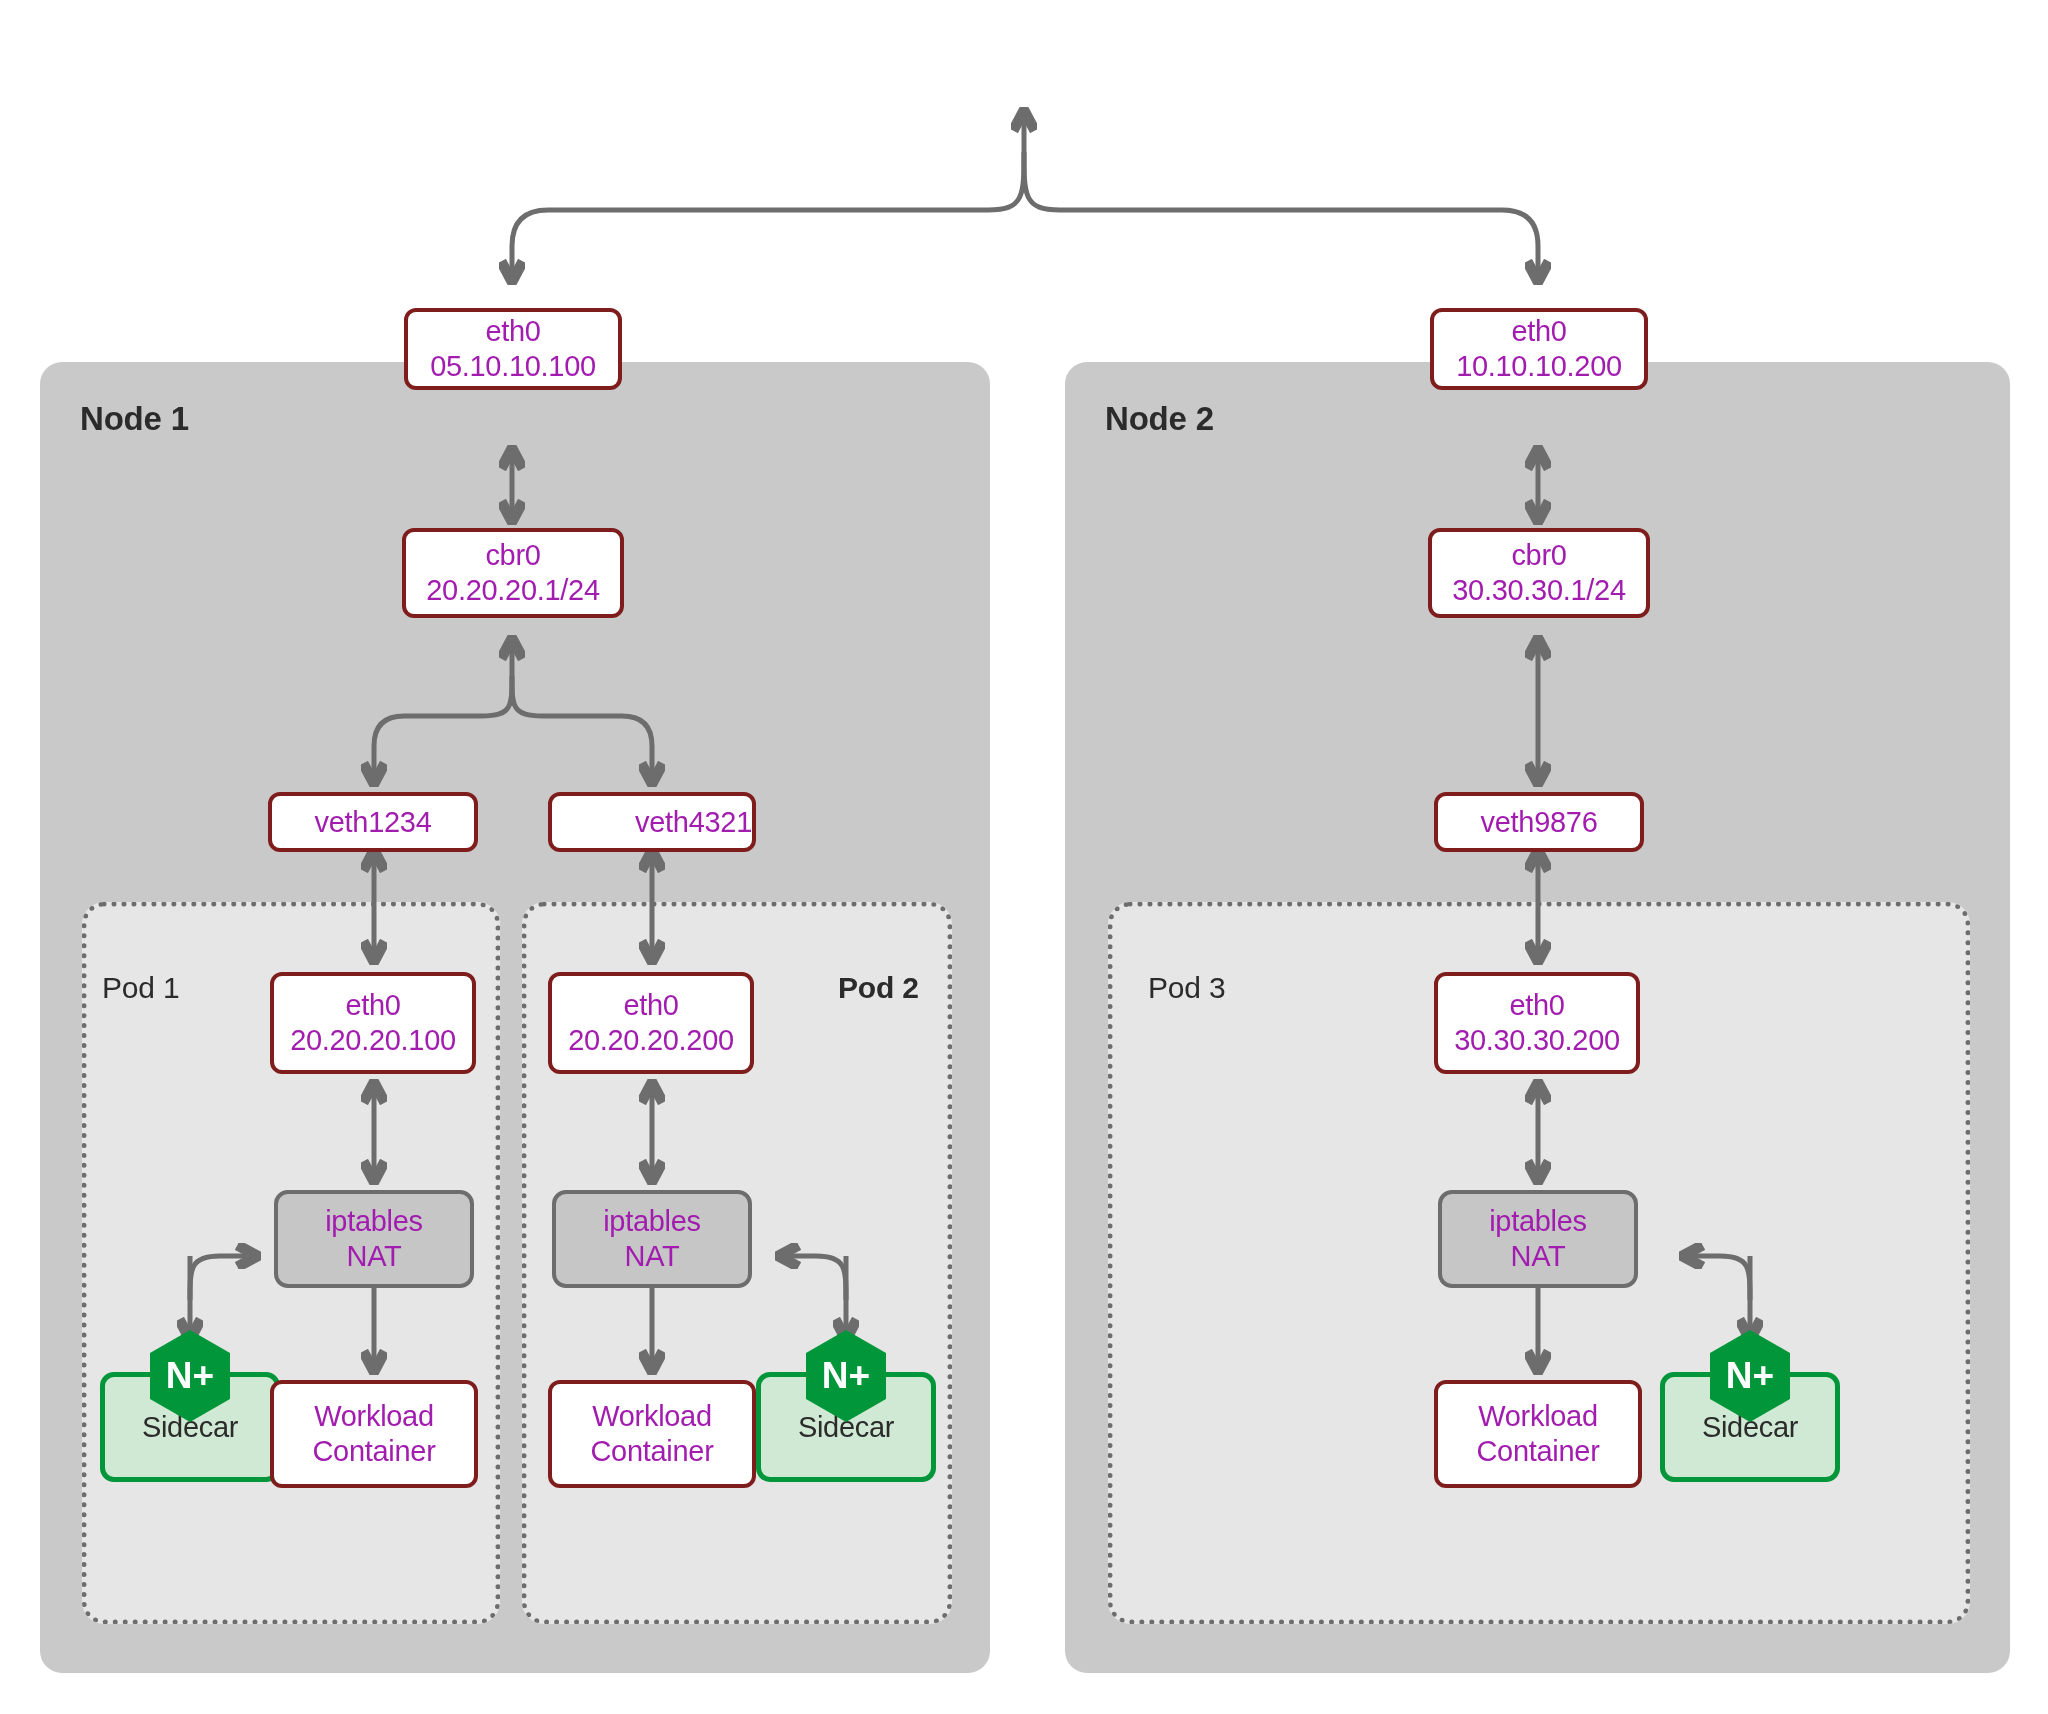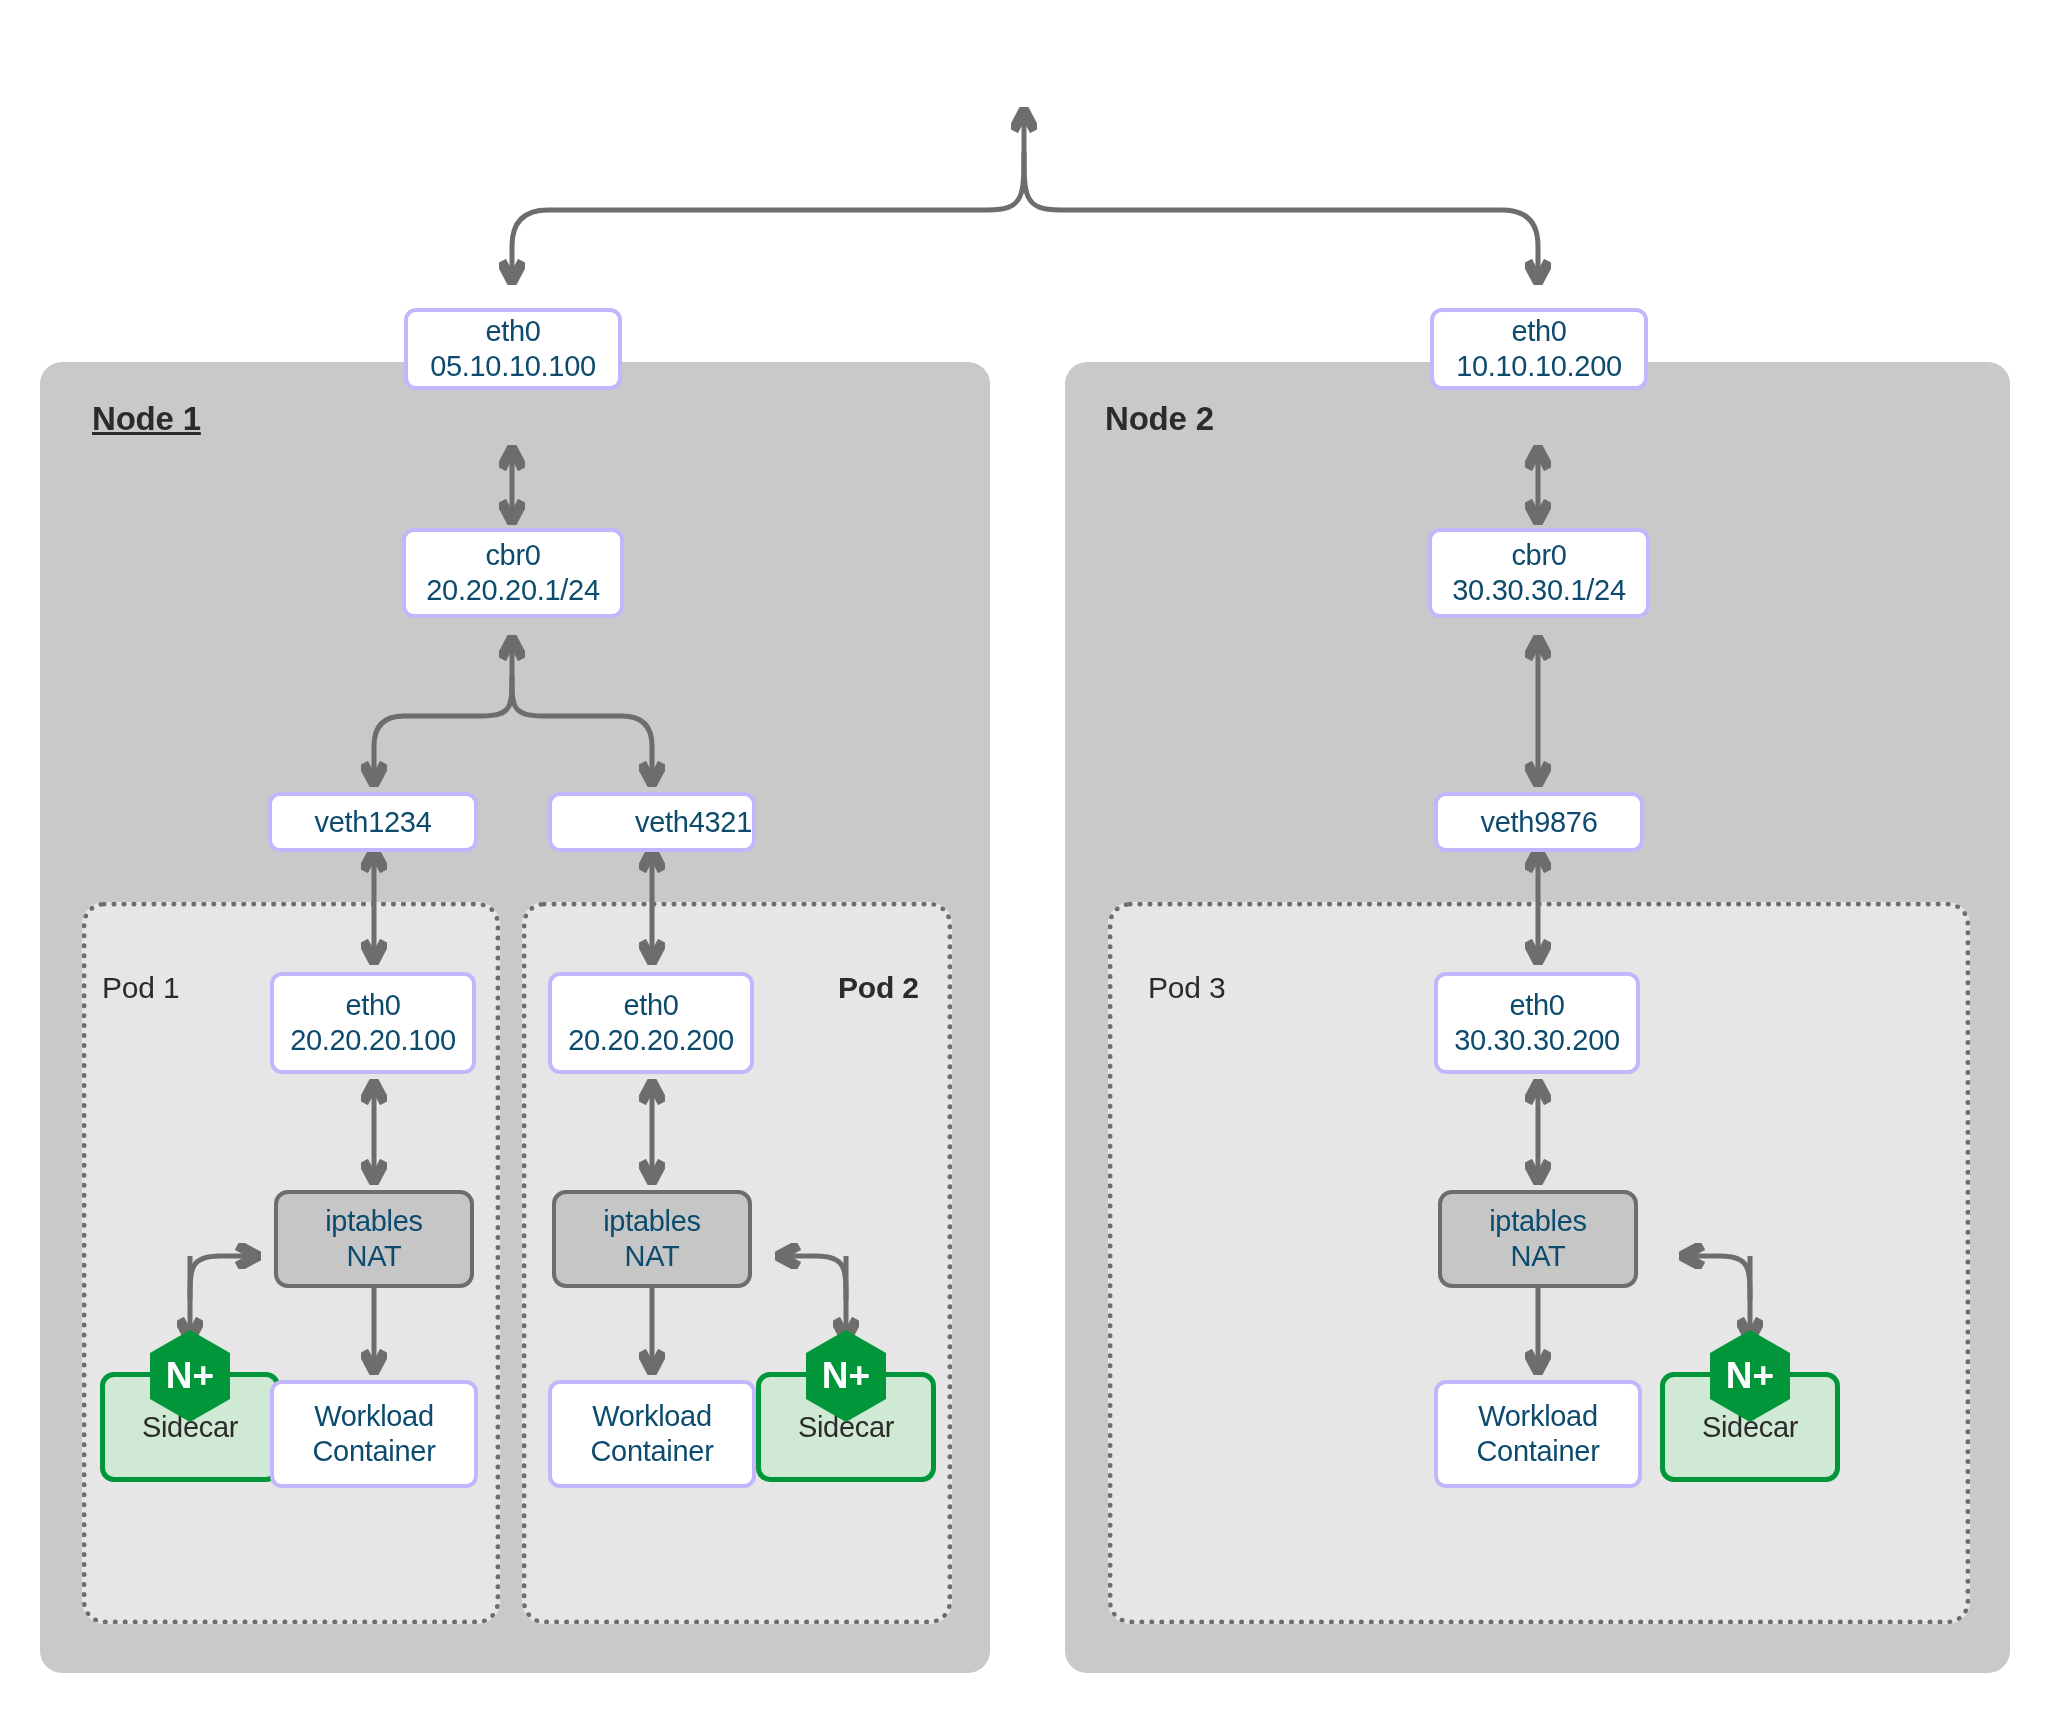--- a/index.html
+++ b/index.html
@@ -59,29 +59,29 @@
     color:#2b2b2b;
     letter-spacing:-0.2px;
     white-space:nowrap;
     margin-top:41px;
   }
 
   
   .box{
     position:absolute;
     box-sizing:border-box;
-    border:4px solid #c4b5fd;
+    border:4px solid #7f1d1d;
     border-radius:12px;
     background:#ffffff;
     display:flex;
     flex-direction:column;
     align-items:center;
     justify-content:center;
     font-size:29px;
-    color:#0c4a6e;
+    color:#a21caf;
     line-height:1.2;
     letter-spacing:-0.3px;
     text-align:center;
     white-space:nowrap;
   }
   .box.nat{
     background:#c6c6c6;
     border-color:#6d6d6d;
     border-radius:14px;
   }
@@ -123,21 +123,21 @@
     stroke-linecap:butt;
   }
 </style>
 </head>
 <body>
 
 <div id="canvas">
 
 
   <div class="node" style="left:40px; top:362px; width:950px; height:1311px;"></div>
-  <div class="node-label" style="left:92px; top:400px;text-decoration:underline;">Node 1</div>
+  <div class="node-label" style="left:80px; top:400px;">Node 1</div>
 
   <div class="node" style="left:1065px; top:362px; width:945px; height:1311px;"></div>
   <div class="node-label" style="left:1105px; top:400px;">Node 2</div>
 
   <div class="pod" style="left:82px; top:902px; width:418px; height:722px;"></div>
   <div class="pod-label" style="left:102px; top:930px;">Pod 1</div>
 
   <div class="pod" style="left:522px; top:902px; width:430px; height:722px;"></div>
   <div class="pod-label" style="left:838px; top:930px;font-weight:bold;">Pod 2</div>
 

